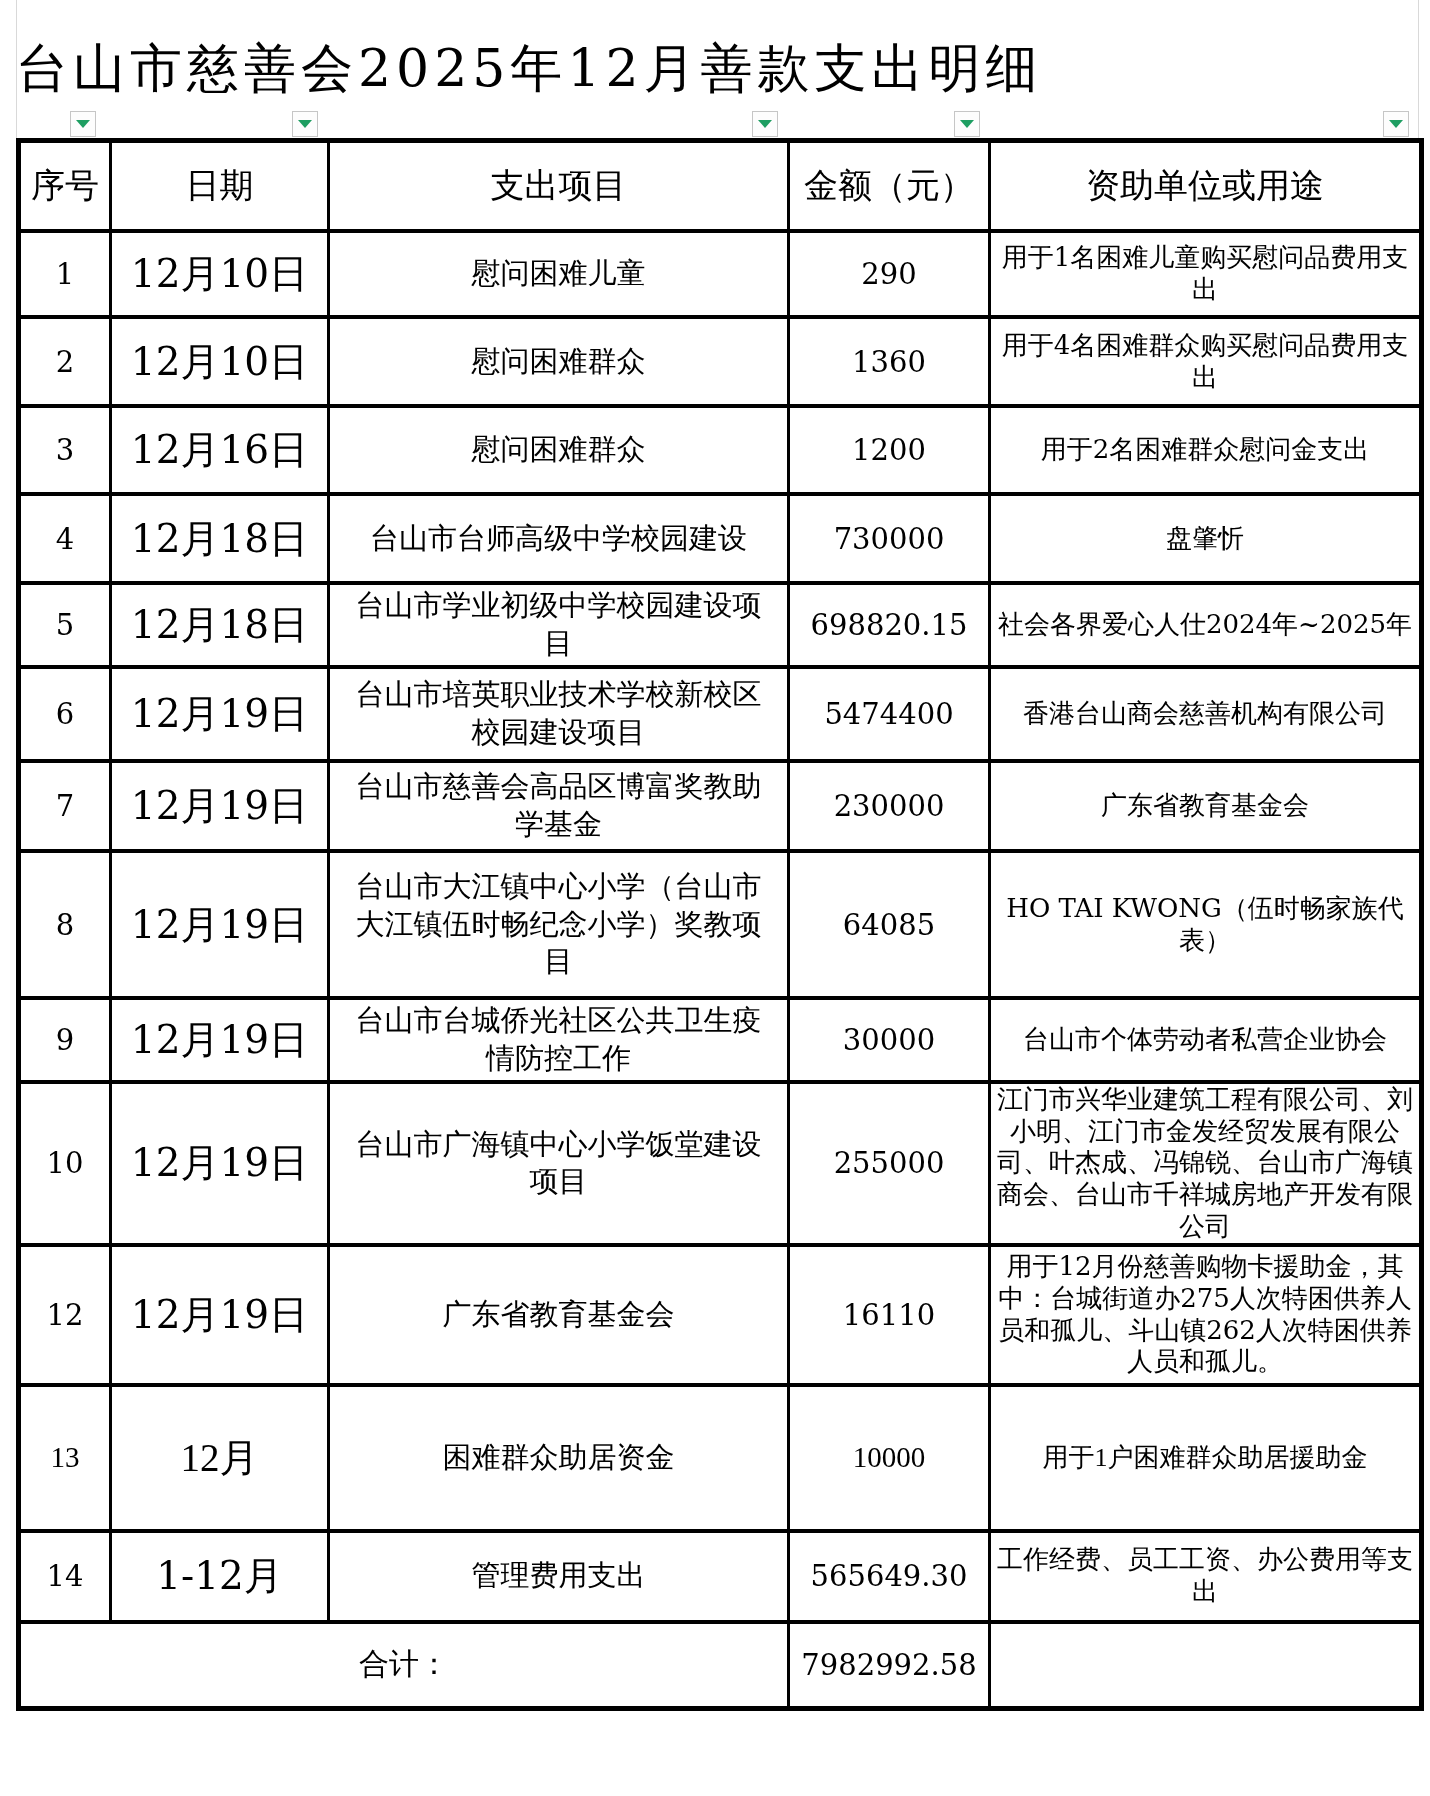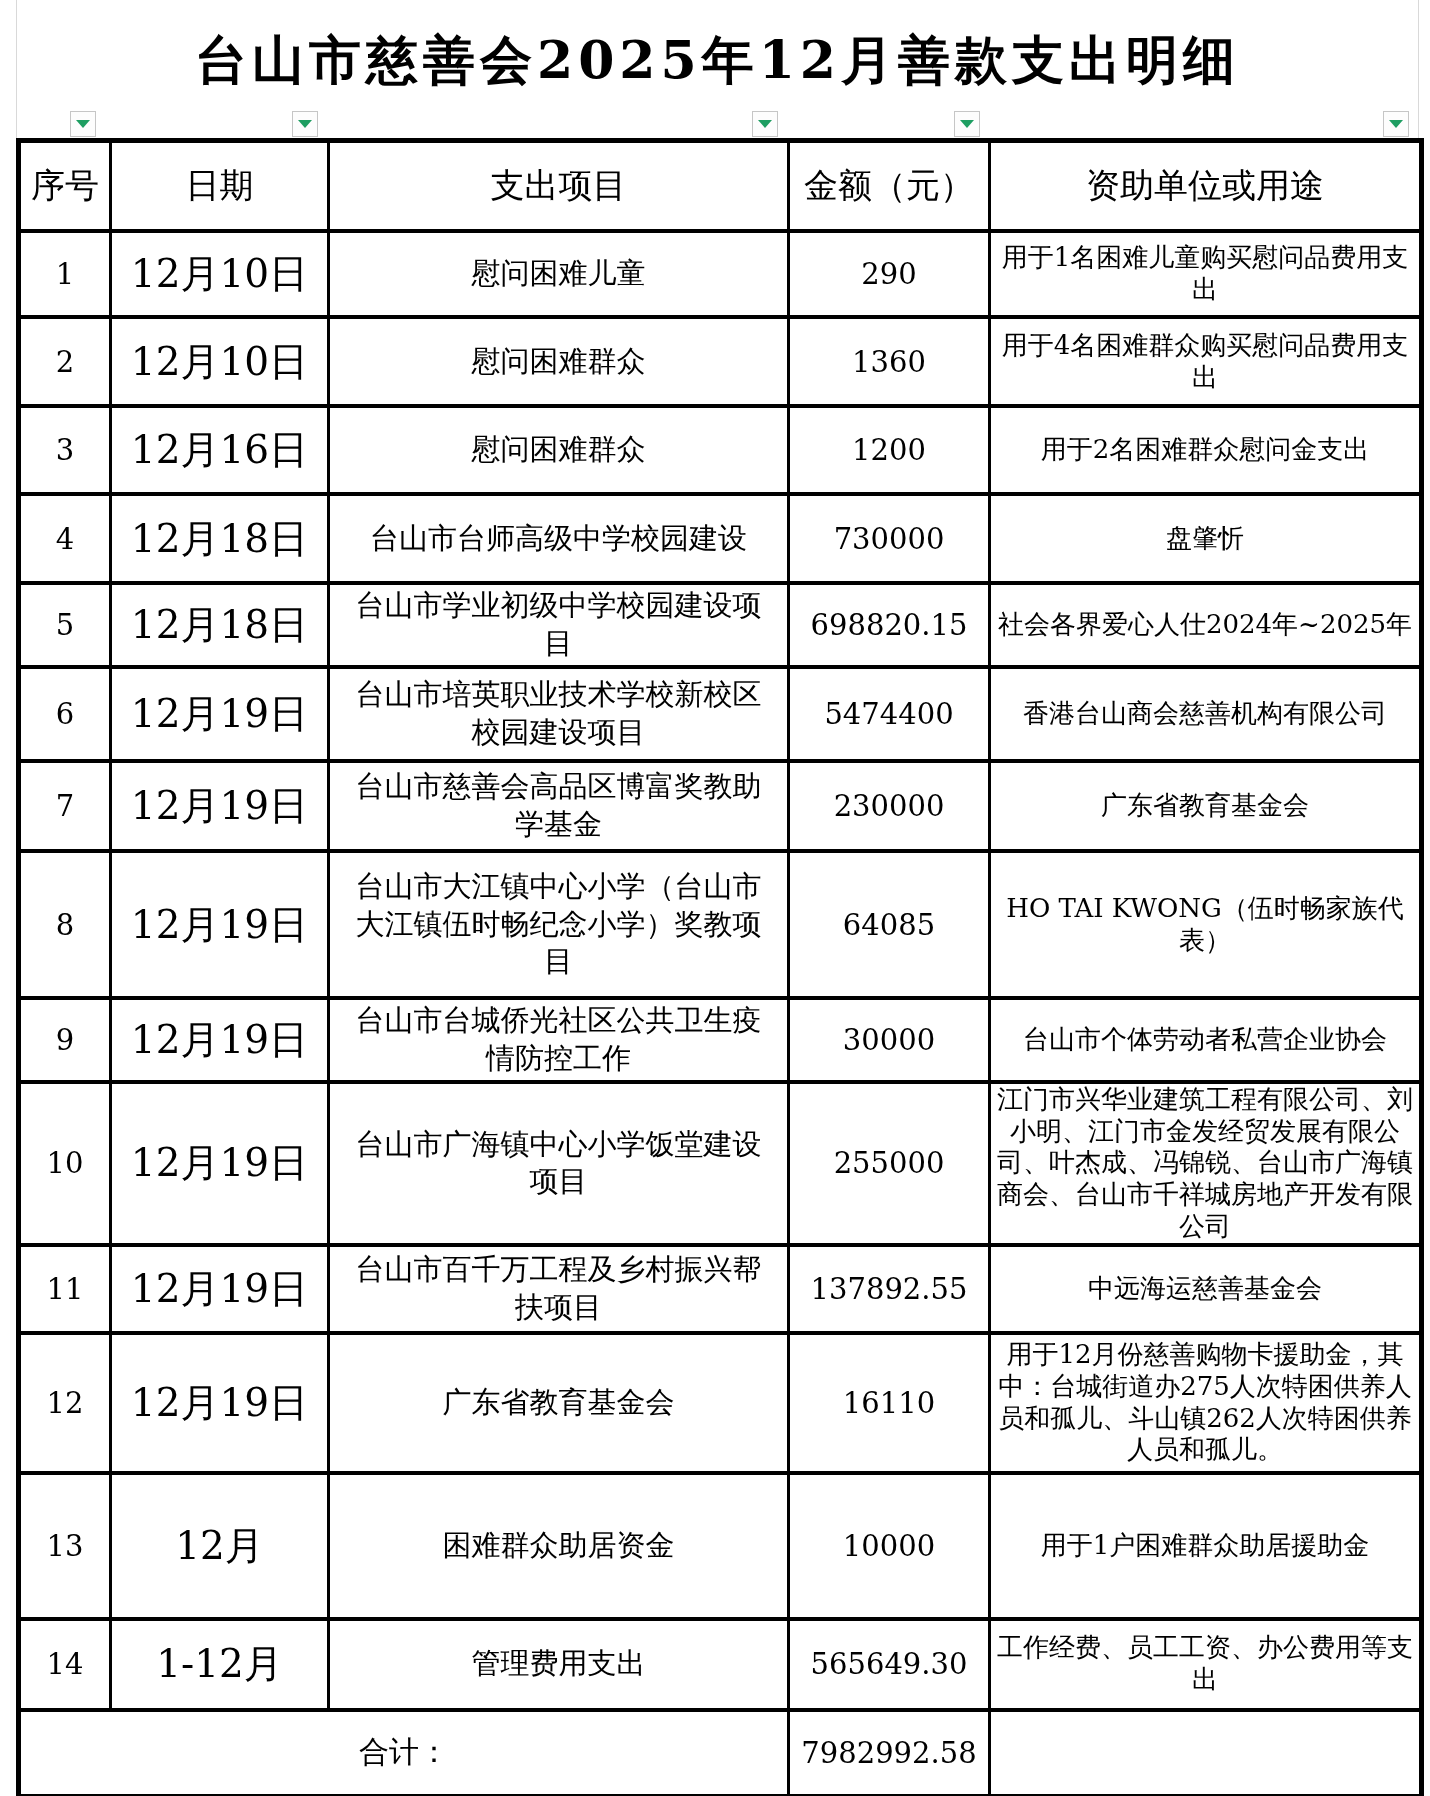--- a/index.html
+++ b/index.html
@@ -6,22 +6,22 @@
   body{
     width:1430px;height:1796px;position:relative;overflow:hidden;
     font-family:"DejaVu Serif", serif;color:#000;
   }
   
   .grid-stub{position:absolute;width:1px;background:#d9d9d9;top:0;height:138px;}
   .grid-stub.left{left:16px;}
   .grid-stub.right{left:1418px;}
 
   .title{
-    position:absolute;left:16px;top:18px;width:1403px;height:84px;
-    line-height:84px;text-align:center;font-size:52px;font-weight:bold;
+    position:absolute;left:16px;top:26px;width:1403px;height:84px;
+    line-height:84px;font-size:52px;font-weight:normal;
     letter-spacing:5px;white-space:nowrap;
   }
 
   
   .filter-btn{
     position:absolute;top:111px;width:26px;height:26px;
     background:#fdfdfd;border:1px solid #c6c6c6;
     display:flex;align-items:center;justify-content:center;
     box-sizing:border-box;cursor:pointer;
   }
@@ -156,35 +156,28 @@
         <td class="c-amount">30000</td>
         <td class="c-purpose">台山市个体劳动者私营企业协会</td>
       </tr>
       <tr style="height: 162px;">
         <td class="c-no">10</td>
         <td class="c-date">12月19日</td>
         <td class="c-project">台山市广海镇中心小学饭堂建设项目</td>
         <td class="c-amount">255000</td>
         <td class="c-purpose">江门市兴华业建筑工程有限公司、刘小明、江门市金发经贸发展有限公司、叶杰成、冯锦锐、台山市广海镇商会、台山市千祥城房地产开发有限公司</td>
       </tr>
-      <tr style="height: 88px;">
-        <td class="c-no">11</td>
-        <td class="c-date">12月19日</td>
-        <td class="c-project">台山市百千万工程及乡村振兴帮扶项目</td>
-        <td class="c-amount">137892.55</td>
-        <td class="c-purpose">中远海运慈善基金会</td>
-      </tr>
       <tr style="height: 140px;">
         <td class="c-no">12</td>
         <td class="c-date">12月19日</td>
         <td class="c-project">广东省教育基金会</td>
         <td class="c-amount">16110</td>
         <td class="c-purpose">用于12月份慈善购物卡援助金，其中：台城街道办275人次特困供养人员和孤儿、斗山镇262人次特困供养人员和孤儿。</td>
       </tr>
-      <tr style="height: 146px;">
+      <tr style="height: 146px; font-family: Liberation Serif, serif;">
         <td class="c-no">13</td>
         <td class="c-date">12月</td>
         <td class="c-project">困难群众助居资金</td>
         <td class="c-amount">10000</td>
         <td class="c-purpose">用于1户困难群众助居援助金</td>
       </tr>
       <tr style="height: 91px;">
         <td class="c-no">14</td>
         <td class="c-date">1-12月</td>
         <td class="c-project">管理费用支出</td>

